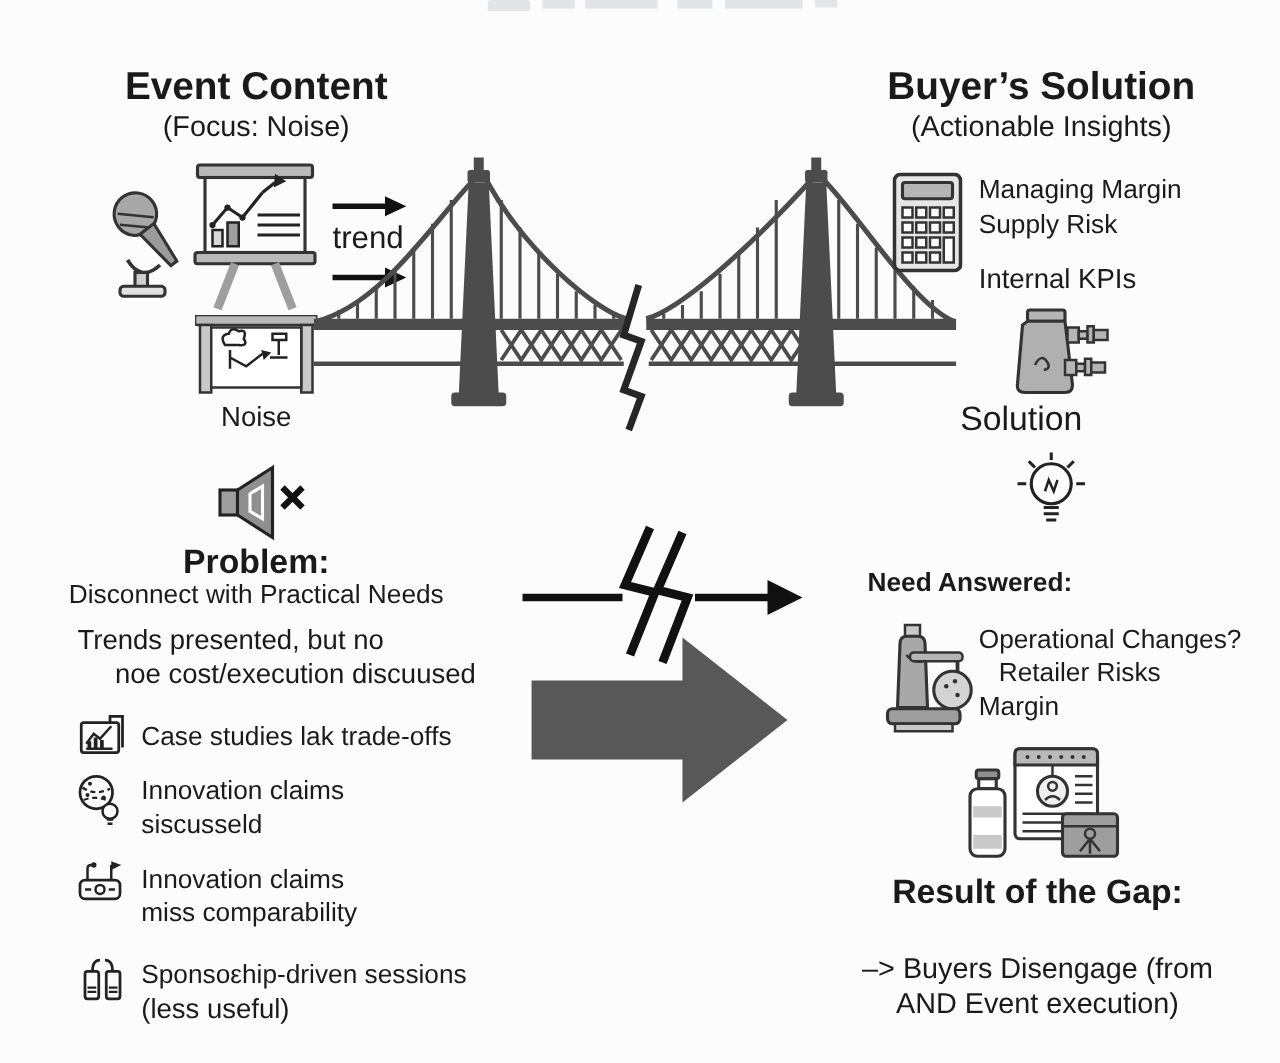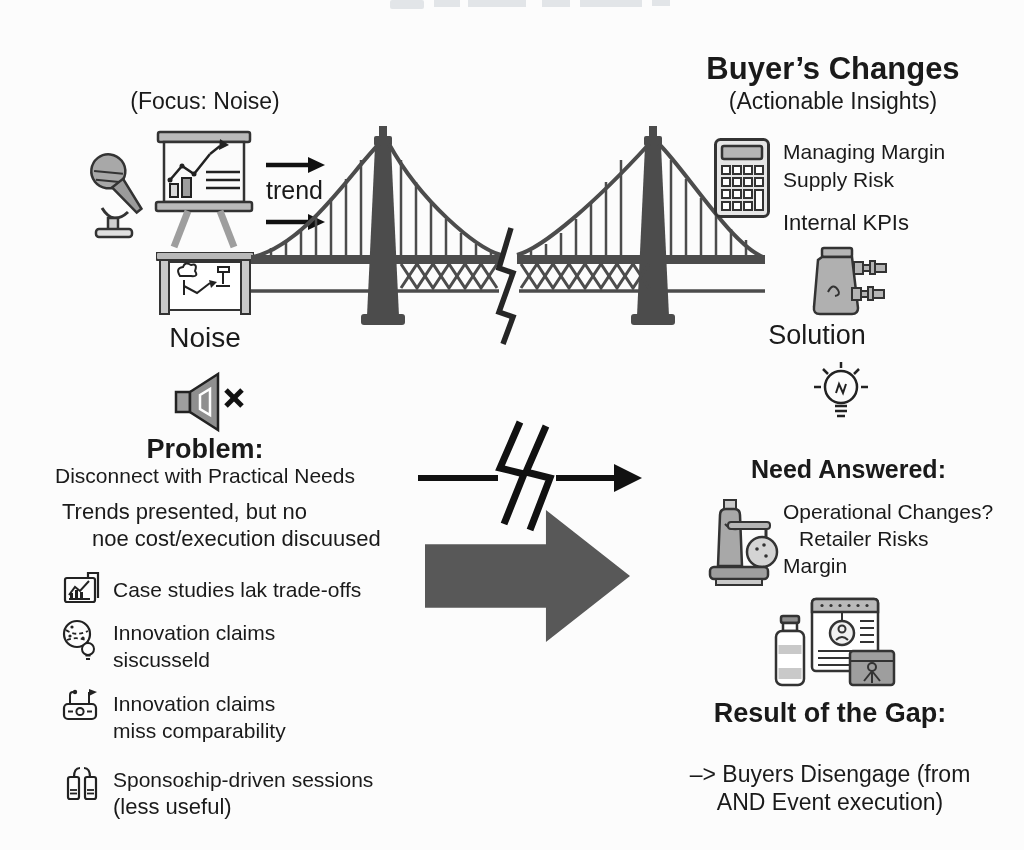--- a/index.html
+++ b/index.html
@@ -22,20 +22,21 @@
         <rect x="0" y="0" width="34" height="9" rx="2"></rect>
         <rect x="44" y="0" width="26" height="7"></rect>
         <rect x="78" y="0" width="58" height="7"></rect>
         <rect x="152" y="0" width="28" height="7"></rect>
         <rect x="190" y="0" width="62" height="7"></rect>
         <rect x="262" y="0" width="18" height="6"></rect>
       </g>
     </svg>
   </div>
 
+  <div class="abs t b c" style="left:40px;top:52px;width:330px;font-size:31px">Event Content</div>
   <div class="abs t c" style="left:40px;top:89px;width:330px;font-size:23px">(Focus: Noise)</div>
 
   <div class="abs" style="left:80px;top:146px">
     <svg width="72" height="96" viewBox="0 0 72 96">
       <g transform="rotate(-38 32 30)">
         <circle cx="32" cy="24" r="17" fill="#a8a8a8" stroke="#333" stroke-width="2.5"></circle>
         <line x1="21" y1="15" x2="42" y2="35" stroke="#333" stroke-width="2"></line>
         <line x1="17" y1="23" x2="36" y2="41" stroke="#333" stroke-width="2"></line>
         <path d="M25,39 L39,39 L35,74 L29,74 Z" fill="#9b9b9b" stroke="#333" stroke-width="2.5"></path>
       </g>
@@ -88,21 +89,21 @@
       <rect x="13" y="10" width="72" height="48" fill="#ffffff" stroke="#333" stroke-width="2"></rect>
       <path d="M24,24 q-5,-8 3,-9 q2,-6 8,-2 q7,-2 4,6 q4,6 -4,5 Z" fill="none" stroke="#222" stroke-width="2"></path>
       <line x1="28" y1="28" x2="28" y2="43" stroke="#222" stroke-width="2"></line>
       <path d="M28,34 L41,41 L54,31" fill="none" stroke="#222" stroke-width="2"></path>
       <polygon points="53,28 61,30 55,36" fill="#222"></polygon>
       <rect x="62" y="15" width="11" height="5" fill="none" stroke="#222" stroke-width="2"></rect>
       <line x1="67" y1="20" x2="67" y2="32" stroke="#222" stroke-width="2"></line>
       <line x1="60" y1="34" x2="74" y2="34" stroke="#222" stroke-width="2"></line>
     </svg>
   </div>
-  <div class="abs t c" style="left:150px;top:322px;width:110px;font-size:28px">Noise</div>
+  <div class="abs t c" style="left:150px;top:322px;width:110px;font-size:22px">Noise</div>
 
   <div class="abs" style="left:172px;top:370px">
     <svg width="82" height="64" viewBox="0 0 82 64">
       <rect x="4" y="22" width="14" height="20" fill="#9e9e9e" stroke="#222" stroke-width="2.5"></rect>
       <polygon points="18,22 46,4 46,60 18,42" fill="#8f8f8f" stroke="#222" stroke-width="2.5"></polygon>
       <polygon points="28,25 38,19 38,45 28,39" fill="none" stroke="#ffffff" stroke-width="2.5"></polygon>
       <line x1="54" y1="20" x2="70" y2="36" stroke="#111" stroke-width="5"></line>
       <line x1="70" y1="20" x2="54" y2="36" stroke="#111" stroke-width="5"></line>
     </svg>
   </div>
@@ -234,21 +235,21 @@
       <path d="M110,4 L90,50 L114,56 L94,106" fill="none" stroke="#111" stroke-width="7"></path>
       <path d="M136,8 L116,54 L140,60 L120,112" fill="none" stroke="#111" stroke-width="7"></path>
       <line x1="146" y1="60" x2="206" y2="60" stroke="#111" stroke-width="6"></line>
       <polygon points="204,46 232,60 204,74" fill="#111"></polygon>
     </svg>
   </div>
 
   <div class="abs" style="left:425px;top:510px;width:205px;height:132px;background:#585858;
        clip-path:polygon(0% 26%, 59% 26%, 59% 0%, 100% 50%, 59% 100%, 59% 74%, 0% 74%)"></div>
 
-  <div class="abs t b c" style="left:688px;top:52px;width:290px;font-size:31px">Buyer’s Changes</div>
+  <div class="abs t b c" style="left:688px;top:52px;width:290px;font-size:31px">Buyer’s Solution</div>
   <div class="abs t c" style="left:688px;top:89px;width:290px;font-size:23px">(Actionable Insights)</div>
 
   <div class="abs" style="left:714px;top:138px">
     <svg width="56" height="80" viewBox="0 0 56 80">
       <rect x="1.5" y="1.5" width="53" height="77" rx="5" fill="#e6e6e6" stroke="#333" stroke-width="3"></rect>
       <rect x="8" y="8" width="40" height="13" rx="2" fill="#b5b5b5" stroke="#333" stroke-width="2.5"></rect>
       <g fill="#ffffff" stroke="#333" stroke-width="2">
         <rect x="8" y="28" width="8" height="8"></rect>
           <rect x="19" y="28" width="8" height="8"></rect>
           <rect x="30" y="28" width="8" height="8"></rect>
@@ -300,21 +301,21 @@
       <g stroke="#222" stroke-width="2.5">
         <line x1="29" y1="2" x2="29" y2="8"></line>
         <line x1="2" y1="27" x2="9" y2="27"></line>
         <line x1="49" y1="27" x2="56" y2="27"></line>
         <line x1="11" y1="9" x2="16" y2="14"></line>
         <line x1="47" y1="9" x2="42" y2="14"></line>
       </g>
     </svg>
   </div>
 
-  <div class="abs t b" style="left:751px;top:455px;font-size:25px">Need Answered:</div>
+  <div class="abs t b" style="left:694px;top:455px;font-size:21px">Need Answered:</div>
 
   <div class="abs" style="left:706px;top:492px">
     <svg width="78" height="98" viewBox="0 0 78 98">
       <rect x="18" y="8" width="12" height="9" fill="#c9c9c9" stroke="#333" stroke-width="2"></rect>
       <path d="M14,23 q0,-6 6,-6 l8,0 q6,0 6,6 l2,51 l-24,0 Z" fill="#a8a8a8" stroke="#333" stroke-width="2.5"></path>
       <path d="M19,32 q7,8 16,4" fill="none" stroke="#333" stroke-width="2"></path>
       <rect x="22" y="30" width="42" height="7" rx="3" fill="#b5b5b5" stroke="#333" stroke-width="2"></rect>
       <line x1="60" y1="37" x2="60" y2="47" stroke="#333" stroke-width="3"></line>
       <circle cx="56" cy="60" r="15" fill="#d4d4d4" stroke="#333" stroke-width="2.5"></circle>
       <circle cx="51" cy="57" r="1.8" fill="#333"></circle>

